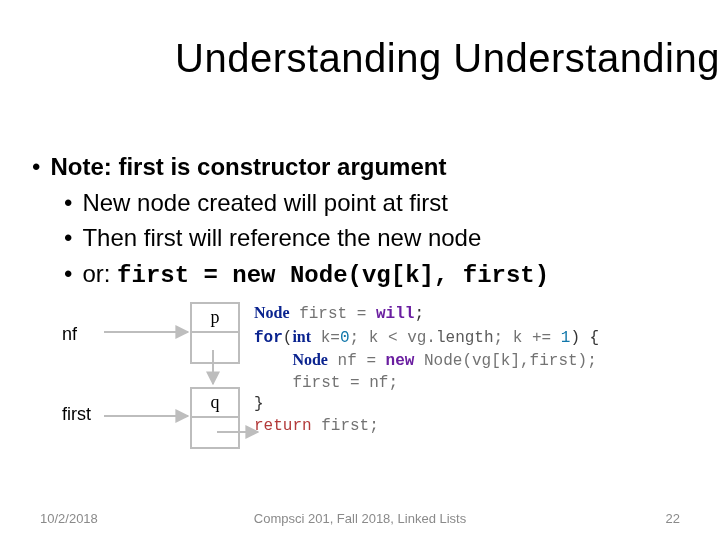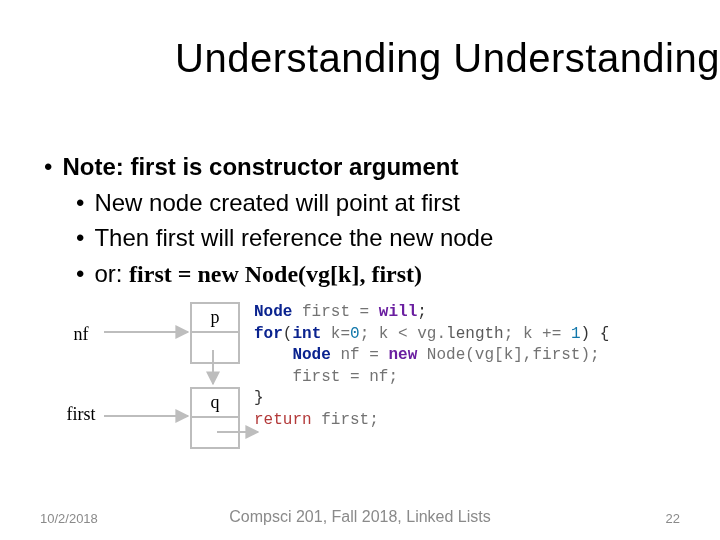--- a/index.html
+++ b/index.html
@@ -24,51 +24,51 @@
     left: 0;
     width: 720px;
     text-align: right;
     font-size: 40px;
     font-weight: 400;
     letter-spacing: 0.5px;
   }
   .bullets {
     position: absolute;
     top: 150px;
-    left: 44px;
+    left: 32px;
     width: 640px;
     font-size: 24px;
     line-height: 1.4;
   }
   .b1 {
     margin: 0 0 2px 0;
   }
   .b1 .dot { margin-right: 10px; }
   .b1 .txt { font-weight: 700; }
   .b2 {
     margin: 0 0 2px 32px;
   }
   .b2 .dot { margin-right: 10px; }
   .code-inline {
-    font-family: Liberation Serif, serif;
+    font-family: Liberation Mono, monospace;
     font-weight: 700;
   }
   
   .diagram {
     position: absolute;
     top: 302px;
     left: 62px;
     width: 175px;
     height: 150px;
   }
   .var-label {
     position: absolute;
-    font-family: Liberation Serif, serif;
+    font-family: Liberation Sans, sans-serif;
     font-size: 18px;
-    text-align: center;
+    text-align: left;
   }
   .var-nf { top: 22px; left: 0; width: 38px; }
   .var-first { top: 102px; left: 0; width: 38px; }
   .node-box {
     position: absolute;
     border: 2px solid #bdbdbd;
     background: #fff;
   }
   .node-p { top: 0; left: 128px; width: 46px; height: 58px; }
   .node-q { top: 85px; left: 128px; width: 46px; height: 58px; }
@@ -97,42 +97,42 @@
   .codeblock {
     position: absolute;
     top: 302px;
     left: 254px;
     font-family: Menlo, Consolas, "Courier New", monospace;
     font-size: 16px;
     line-height: 1.35;
     white-space: pre;
   }
   .kw   { color: #0a238f; font-weight: 700; }   
-  .typ  { color: #0a238f; font-weight: 700; }   
+  .typ  { color: #0a238f; font-weight: 700; font-family: Liberation Serif, serif; }   
   .newk { color: #6a1ea0; font-weight: 700; }   
   .ret  { color: #b33a3a; font-weight: 400; }   
   .id   { color: #737373; }
   .mth  { color: #5a5a5a; }
   .num  { color: #17a; }
   .pun  { color: #333; }
   
   .footer-date {
     position: absolute;
     bottom: 14px;
     left: 40px;
     font-size: 13px;
     color: #8a8a8a;
   }
   .footer-mid {
     position: absolute;
     bottom: 14px;
     left: 0;
     width: 720px;
     text-align: center;
-    font-size: 16px;
+    font-size: 13px;
     color: #8a8a8a;
   }
   .footer-page {
     position: absolute;
     bottom: 14px;
     right: 40px;
     font-size: 13px;
     color: #8a8a8a;
   }
 </style>

